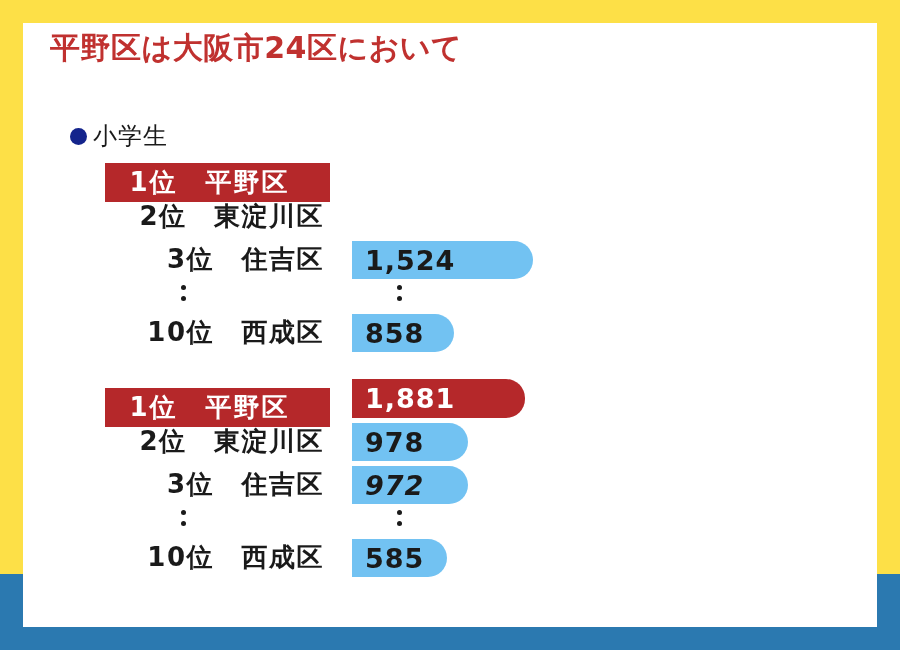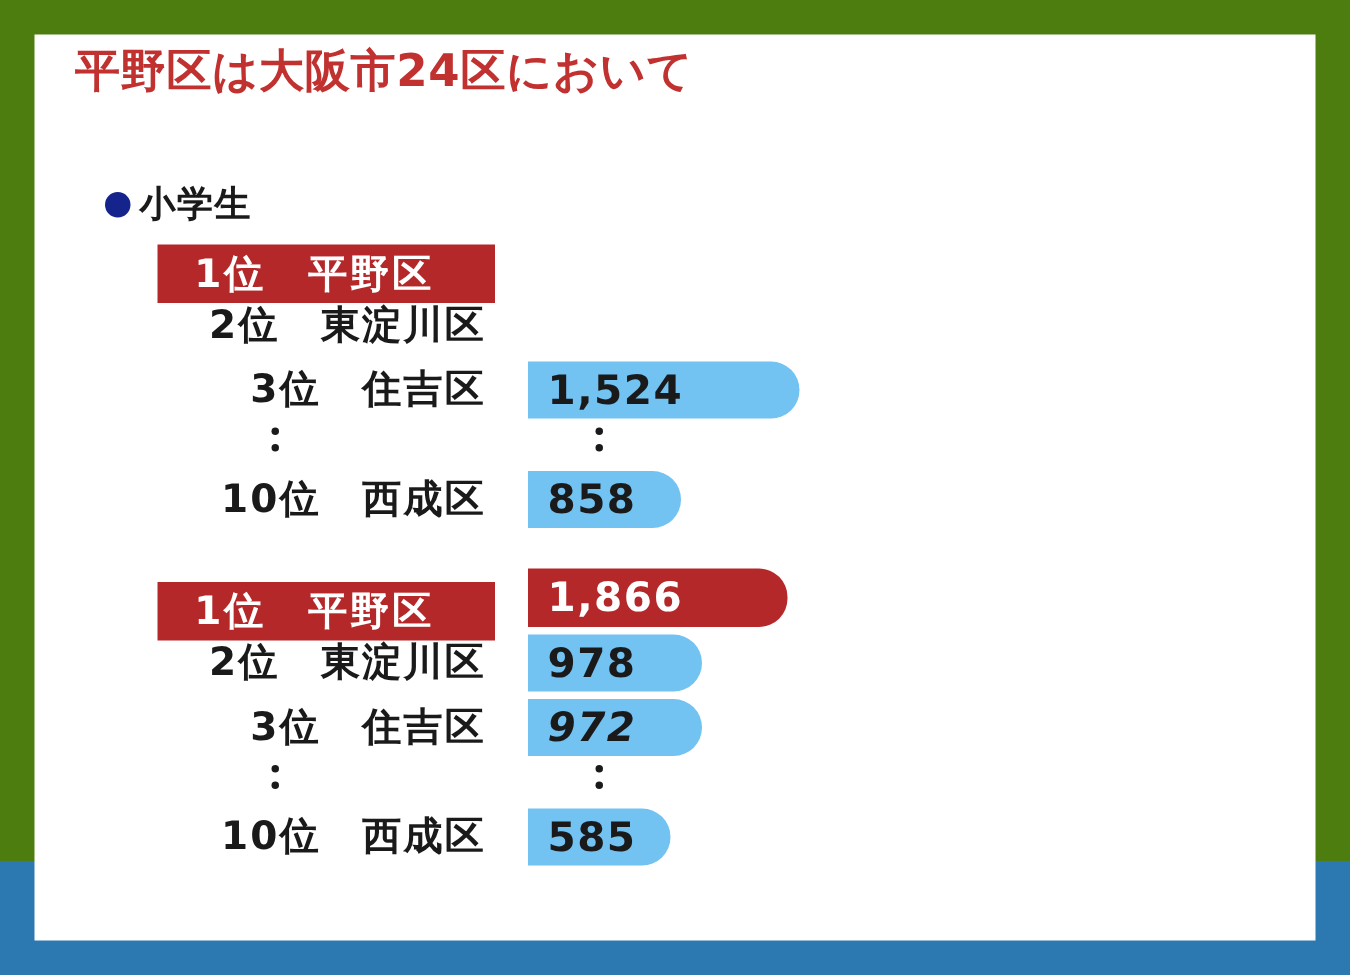--- a/index.html
+++ b/index.html
@@ -3,21 +3,21 @@
 <meta charset="utf-8">
 <style>
   * { margin:0; padding:0; box-sizing:border-box; }
   html,body{
     width:900px; height:650px; overflow:hidden;
     background:#2b79b0;
     font-family:"DejaVu Sans","Liberation Sans",sans-serif;
   }
   #frame{
     position:absolute; left:0; top:0; width:900px; height:574px;
-    background:#4d7c0f;
+    background:#fde047;
   }
   #card{
     position:absolute; left:23px; top:23px;
     width:854px; height:604px;
     background:#ffffff;
   }
 
   
   #title-block{ position:absolute; left:27px; top:10px; }
   .title-line{
@@ -47,21 +47,21 @@
     height:34px;
     padding-left:46px;
     display:flex; align-items:center;
   }
   .bullet{
     position:absolute; left:47px; top:9px;
     width:17px; height:17px; border-radius:50%;
     background:#14248c;
   }
   .section-title{
-    font-size:24px; font-weight:700; color:#1a1a1a;
+    font-size:24px; font-weight:400; color:#1a1a1a;
     letter-spacing:1px; margin-left:24px;
   }
 
   
   .row{
     position:relative;
     height:43px;
   }
   .row-label{
     position:absolute;
@@ -165,21 +165,21 @@
           <div class="row-bar" style="width: 102px;">
             <span class="rank-inner">858</span>
           </div>
         </div>
       </div>
 
     <div class="section" id="section-junior">
         <div class="row top">
           <div class="row-label">1位　平野区</div>
           <div class="row-bar" style="width: 173px;">
-            <span class="rank-inner">1,866</span>
+            <span class="rank-inner">1,881</span>
           </div>
         </div>
         <div class="row">
           <div class="row-label">2位　東淀川区</div>
           <div class="row-bar" style="width: 116px;">
             <span class="rank-inner">978</span>
           </div>
         </div>
         <div class="row">
           <div class="row-label">3位　住吉区</div>

